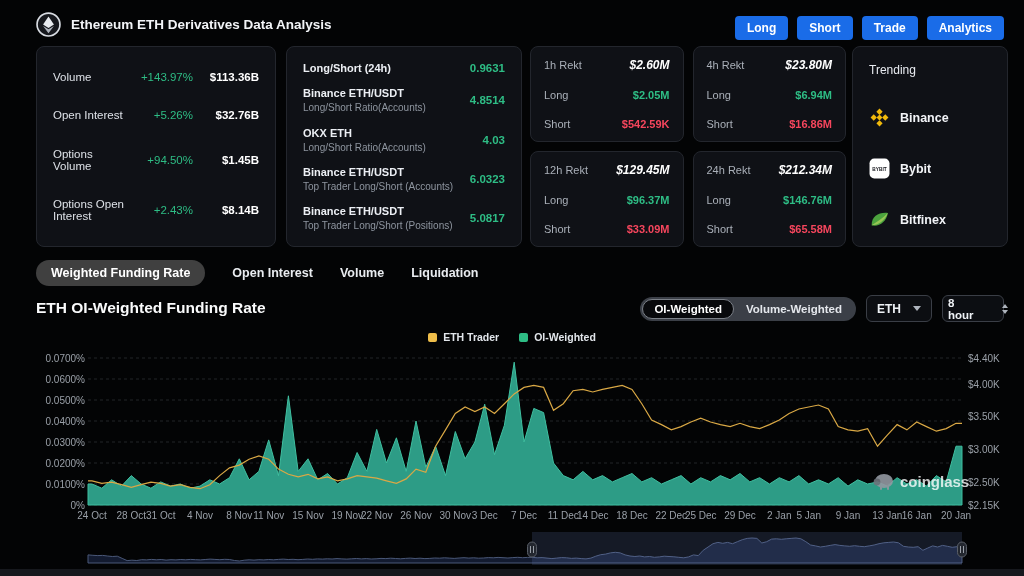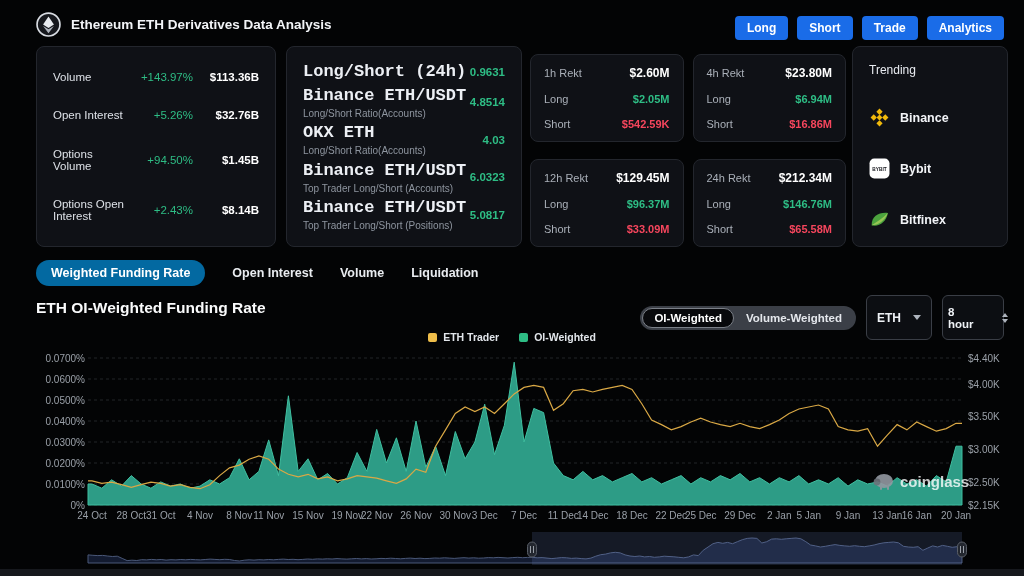--- a/index.html
+++ b/index.html
@@ -18,52 +18,52 @@
     border:1px solid #23262d; border-radius:8px; }
   #card-stats { left:36px; width:240px; padding:24px 16px; display:flex; flex-direction:column; justify-content:space-between; }
   .stat-row { display:flex; align-items:center; font-size:11.5px; }
   .stat-label { flex:1; color:#dde1e7; }
   .stat-pct { width:62px; text-align:right; color:#2EBD85; }
   .stat-val { width:66px; text-align:right; color:#fff; font-weight:bold; }
 
   #card-ratios { left:286px; width:236px; padding:15px 16px; display:flex; flex-direction:column; justify-content:space-between; }
   .ratio-row { display:flex; align-items:center; }
   .ratio-left { flex:1; }
-  .ratio-label { font-size:17px; font-weight:bold; color:#eceff4;font-family:Liberation Mono, monospace; }
+  .ratio-label { font-size:11px; font-weight:bold; color:#eceff4; }
   .ratio-sub { font-size:10px; color:#8e959f; margin-top:3px; }
   .ratio-val { color:#2EBD85; font-size:11.5px; font-weight:bold; }
 
   #rekt-grid { position:absolute; left:530px; top:46px; width:316px; height:201px;
     display:grid; grid-template-columns:1fr 1fr; grid-template-rows:1fr 1fr; gap:9px; }
   .rekt-card { background:#0f1116; border:1px solid #23262d; border-radius:8px;
-    padding:11px 13px; display:flex; flex-direction:column; justify-content:space-between;margin-top:8px; }
+    padding:11px 13px; display:flex; flex-direction:column; justify-content:space-between; }
   .rekt-row { display:flex; align-items:center; font-size:11px; }
   .rekt-lbl { flex:1; color:#aab0b9; }
-  .rekt-total { color:#fff; font-weight:bold; font-size:12px; }
+  .rekt-total { color:#fff; font-weight:bold; font-size:12px;font-style:italic; }
   .rekt-long { color:#2EBD85; font-weight:bold; }
   .rekt-short { color:#f6465d; font-weight:bold; }
 
   #card-trending { left:852px; width:156px; padding:16px 16px; display:flex; flex-direction:column; justify-content:space-between; }
   #trending-title { font-size:12px; color:#e8ebf0; }
   .trend-item { display:flex; align-items:center; gap:10px; }
   .trend-name { font-size:12.5px; font-weight:bold; color:#f2f4f7; }
   .trend-ic { width:21px; height:21px; display:inline-flex; }
 
   
   #tabs { position:absolute; left:36px; top:260px; display:flex; align-items:center; gap:27px; }
   .tab { font-size:12.5px; font-weight:bold; color:#e9ecf0; cursor:pointer; }
-  .tab.active { background:#0369a1; color:#fff; padding:6px 15px; border-radius:15px; }
+  .tab.active { background:#404040; color:#fff; padding:6px 15px; border-radius:15px; }
 
   
   #chart-title { position:absolute; left:36px; top:299px; font-size:15.5px; font-weight:bold; color:#fafbfc; }
   #chart-ctrls { position:absolute; right:20px; top:295px; display:flex; align-items:center; gap:10px; }
   #toggle { background:#3b3f47; border-radius:15px; padding:2px; display:flex; align-items:center; }
   .seg { font-size:11.5px; font-weight:bold; padding:4px 12px; border-radius:13px; color:#e4e7ec; cursor:pointer; }
   .seg.active { background:#08090c; color:#fff; border:1px solid #7b8088; padding:3px 11px; }
-  .select { height:45px; border:1px solid #3a3e46; background:#0c0e12; border-radius:6px;
+  .select { height:27px; border:1px solid #3a3e46; background:#0c0e12; border-radius:6px;
     display:flex; align-items:center; gap:8px; padding:0 10px; cursor:pointer; }
   .select .lbl { font-size:12px; font-weight:bold; color:#eef1f5; }
   .caret-down { width:0; height:0; border-left:4px solid transparent; border-right:4px solid transparent; border-top:5px solid #aeb4bd; }
   .updown { display:flex; flex-direction:column; gap:2px; }
   .up-t { width:0;height:0;border-left:3.5px solid transparent;border-right:3.5px solid transparent;border-bottom:4px solid #aeb4bd; }
   .dn-t { width:0;height:0;border-left:3.5px solid transparent;border-right:3.5px solid transparent;border-top:4px solid #aeb4bd; }
 
   
   #legend { position:absolute; left:0; top:331px; width:1024px; display:flex; justify-content:center; gap:20px; }
   .leg-item { display:flex; align-items:center; gap:6px; }

